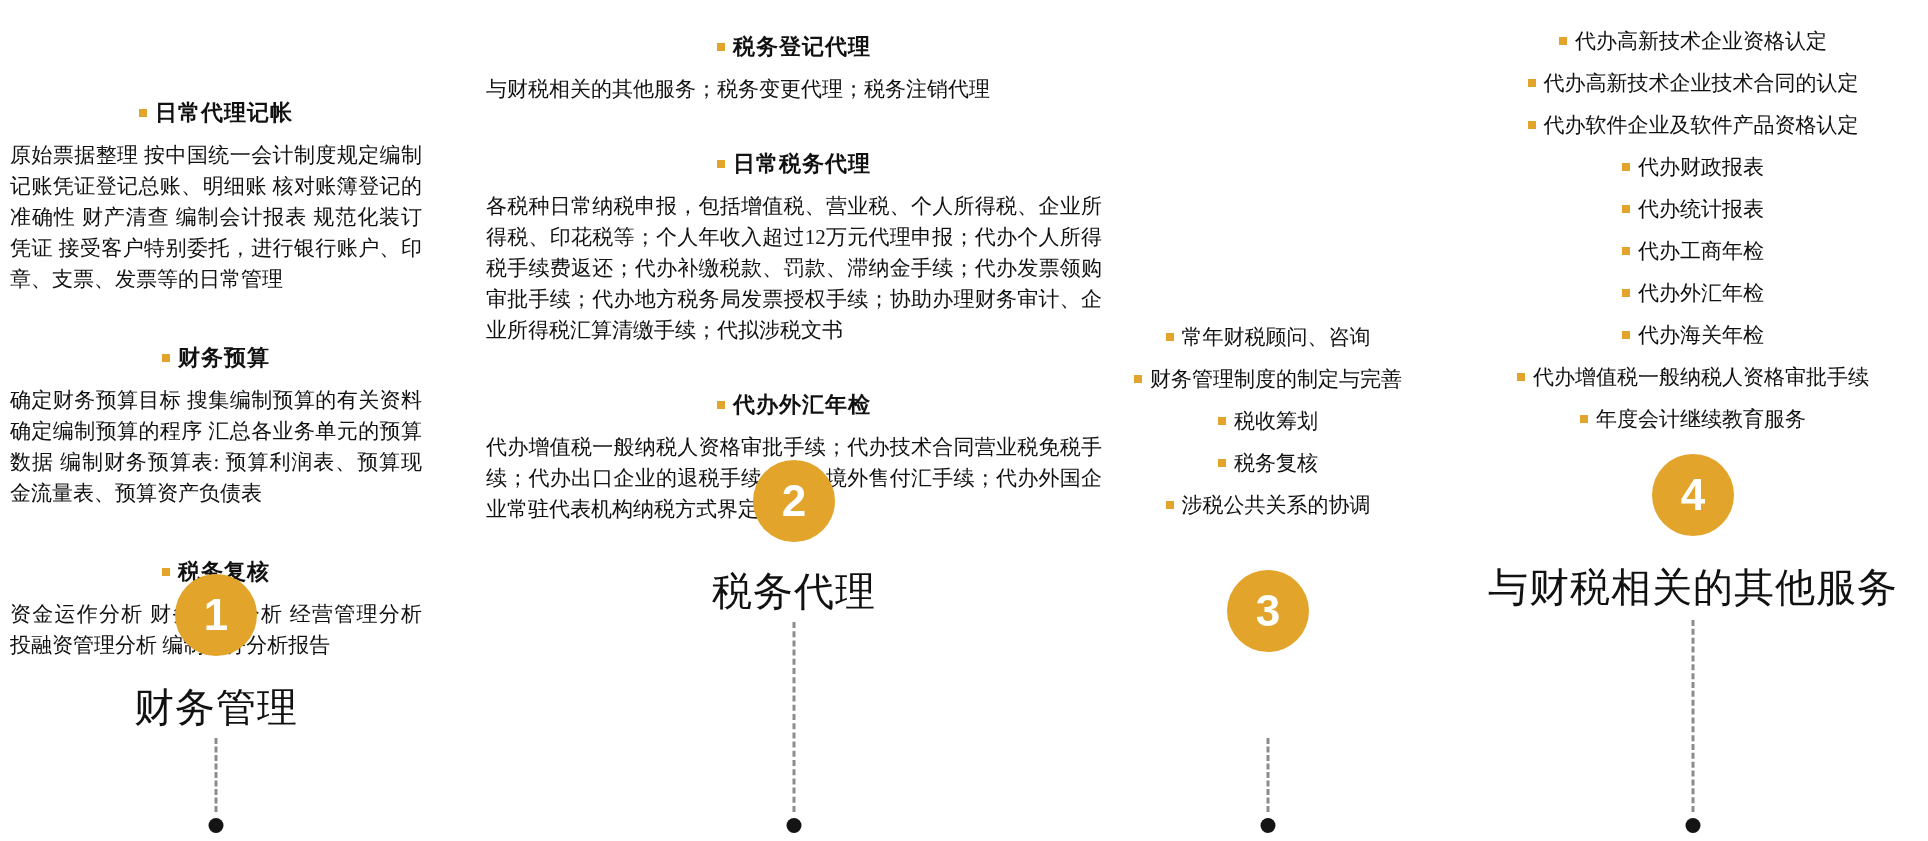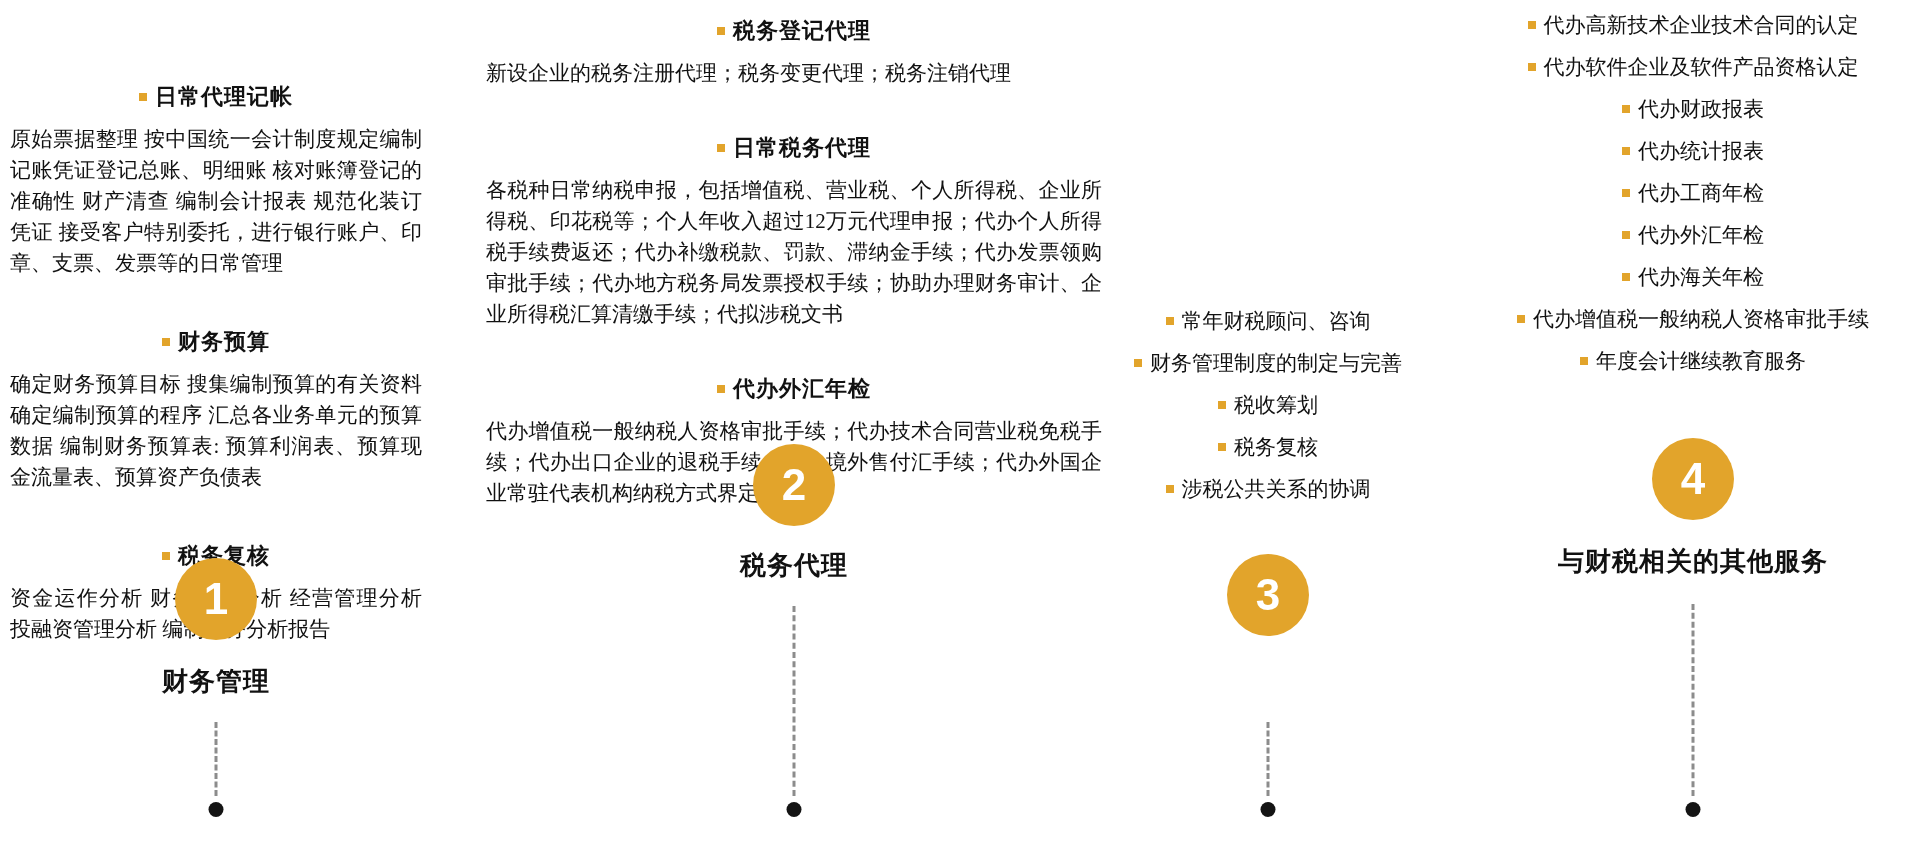--- a/index.html
+++ b/index.html
@@ -1,21 +1,21 @@
 <!DOCTYPE html>
 <html style="--accent: #E2A42B;"><head>
 <meta charset="utf-8">
 <style>
   * { margin:0; padding:0; box-sizing:border-box; }
   html, body { background:#ffffff; }
   body { font-family:"Liberation Serif", serif; color:#111111; }
 
   .canvas { position:relative; width:1928px; height:841px; background:#ffffff; overflow:hidden; }
 
-  .col { position:absolute; top:0; height:723px; }
+  .col { position:absolute; top:16px; height:723px; }
   .col1 { left:10px;   width:412px; }
   .col2 { left:486px;  width:616px; }
   .col3 { left:1086px; width:364px; }
   .col4 { left:1468px; width:450px; }
 
   .content { position:relative; }
   .col1 .content { padding-top:82px; }
   .col2 .content { padding-top:16px; }
   .col3 .content { padding-top:308px; }
   .col4 .content { padding-top:12px; }
@@ -25,21 +25,21 @@
 
   .sec-title { font-size:22px; font-weight:bold; text-align:center; margin-bottom:12px; letter-spacing:1px; white-space:nowrap; }
   .bullet { display:inline-block; width:8px; height:8px; background:var(--accent,#e2a42b); margin-right:8px; vertical-align:3px; }
   .sec-body { font-size:21px; line-height:31px; text-align:justify; }
 
   .list-item { font-size:21px; line-height:27px; text-align:center; margin-bottom:15px; white-space:nowrap; }
 
   .badge { position:absolute; left:50%; transform:translateX(-50%); width:82px; height:82px; border-radius:50%;
            background:var(--accent,#e2a42b); color:#ffffff; font-family:"Liberation Sans", sans-serif; font-weight:bold;
            font-size:44px; display:flex; align-items:center; justify-content:center; }
-  .big-label { position:absolute; left:50%; transform:translateX(-50%); font-size:26px; font-weight:bold; white-space:nowrap; letter-spacing:1px; }
+  .big-label { position:absolute; left:50%; transform:translateX(-50%); font-size:40px; font-weight:normal; white-space:nowrap; letter-spacing:1px; }
   .dash { position:absolute; left:50%; transform:translateX(-50%); width:0; border-left:3px dashed #8c8c8c; }
   .dot  { position:absolute; left:50%; transform:translateX(-50%); width:15px; height:15px; border-radius:50%; background:#141414; }
 
   .col1 .badge { top:558px; }  .col1 .big-label { top:664px; } .col1 .dash { top:722px; height:74px; }  .col1 .dot { top:802px; }
   .col2 .badge { top:444px; }  .col2 .big-label { top:548px; } .col2 .dash { top:606px; height:190px; } .col2 .dot { top:802px; }
   .col3 .badge { top:554px; }  .col3 .big-label { top:662px; } .col3 .dash { top:722px; height:74px; }  .col3 .dot { top:802px; }
   .col4 .badge { top:438px; }  .col4 .big-label { top:544px; } .col4 .dash { top:604px; height:192px; } .col4 .dot { top:802px; }
 </style>
 </head>
 <body>
@@ -72,21 +72,21 @@
     <div class="dash"></div>
     <div class="dot"></div>
   </div>
 
   <div class="col col2">
     <div class="content">
       <div class="section">
         <div class="sec-title">
           <span class="bullet"></span><span>税务登记代理</span>
         </div>
-        <div class="sec-body">新设企业的税务注册代理；税务变更代理；税务注销代理</div>
+        <div class="sec-body">与财税相关的其他服务；税务变更代理；税务注销代理</div>
       </div>
       <div class="section">
         <div class="sec-title">
           <span class="bullet"></span><span>日常税务代理</span>
         </div>
         <div class="sec-body">各税种日常纳税申报，包括增值税、营业税、个人所得税、企业所得税、印花税等；个人年收入超过12万元代理申报；代办个人所得税手续费返还；代办补缴税款、罚款、滞纳金手续；代办发票领购审批手续；代办地方税务局发票授权手续；协助办理财务审计、企业所得税汇算清缴手续；代拟涉税文书</div>
       </div>
       <div class="section">
         <div class="sec-title">
           <span class="bullet"></span><span>代办外汇年检</span>
@@ -119,20 +119,23 @@
       </div>
     </div>
     <div class="badge">3</div>
     <div class="dash"></div>
     <div class="dot"></div>
   </div>
 
   <div class="col col4">
     <div class="content">
       <div class="list-item">
+        <span class="bullet"></span><span>代办高新技术企业资格认定</span>
+      </div>
+      <div class="list-item">
         <span class="bullet"></span><span>代办高新技术企业技术合同的认定</span>
       </div>
       <div class="list-item">
         <span class="bullet"></span><span>代办软件企业及软件产品资格认定</span>
       </div>
       <div class="list-item">
         <span class="bullet"></span><span>代办财政报表</span>
       </div>
       <div class="list-item">
         <span class="bullet"></span><span>代办统计报表</span>

